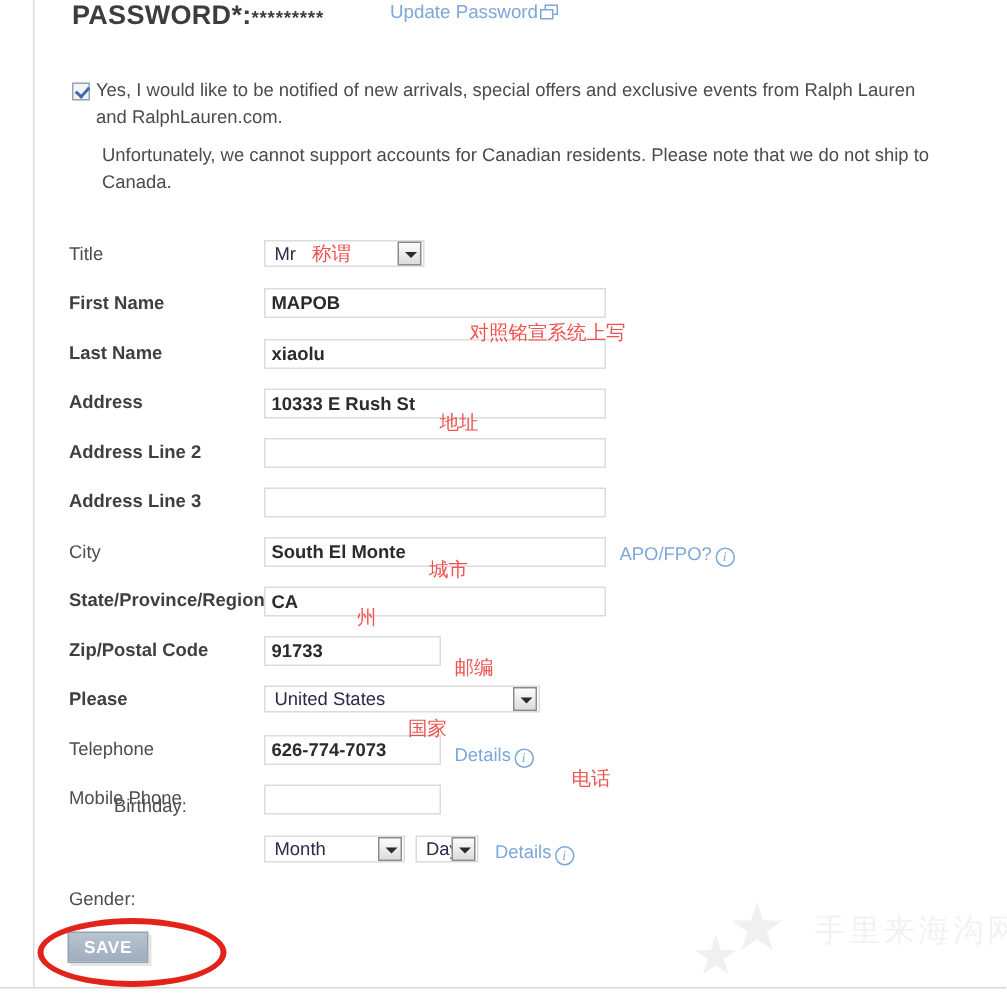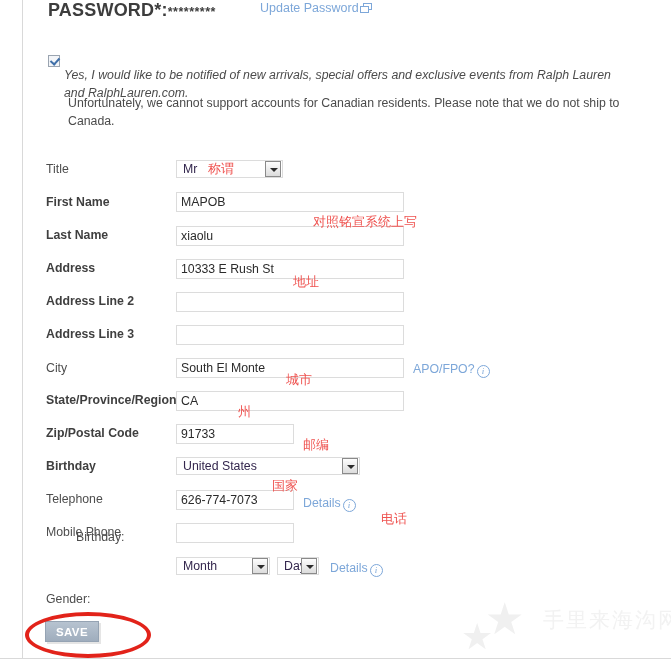--- a/index.html
+++ b/index.html
@@ -97,26 +97,25 @@
     content: "";
     position: absolute;
     left: 3px; top: 0px;
     width: 4px; height: 7px;
     border: solid #3f6fa8;
     border-width: 0 2px 2px 0;
     transform: rotate(42deg);
   }
   .news-text-1 {
     position: absolute;
-    left: 16px; top: 15px;
+    left: 16px; top: 0px;
     width: 570px;
     line-height: 17.5px;
     font-size: 12.3px;
     color: #4b4b4b;
-    font-style: italic;
   }
   .news-text-2 {
     position: absolute;
     left: 20px; top: 43px;
     width: 570px;
     line-height: 17.5px;
     font-size: 12.3px;
     color: #4b4b4b;
   }
 
@@ -137,20 +136,21 @@
   .f-input {
     position: absolute;
     box-sizing: border-box;
     border: 1px solid #dcdcdc;
     background: #ffffff;
     font-family: "Liberation Sans", sans-serif;
     font-size: 12.3px;
     color: #2b2b2b;
     padding: 0 4px;
     outline: none;
+    font-weight: bold;
   }
 
   .f-select {
     position: absolute;
     box-sizing: border-box;
     border: 1px solid #dcdcdc;
     background: #ffffff;
     height: 18px;
     display: flex;
     align-items: center;
@@ -314,21 +314,21 @@
     <div class="link-blue" style="left:413px; top:362px;">
       <span>APO/FPO?</span><span class="info-icon">i</span>
     </div>
 
     <div class="f-label bold" style="left:46px; top:393px;">State/Province/Region</div>
     <input class="f-input" style="left: 176px; top: 391px; width: 228px; height: 20px;" value="CA">
 
     <div class="f-label bold" style="left:46px; top:426px;">Zip/Postal Code</div>
     <input class="f-input" style="left: 176px; top: 424px; width: 118px; height: 20px;" value="91733">
 
-    <div class="f-label bold" style="left:46px; top:459px;">Birthday</div>
+    <div class="f-label bold" style="left:46px; top:459px;">Please</div>
     <div class="f-select" style="left:176px; top:457px; width:184px;">
       <span class="sel-text">United States</span>
       <span class="arrow-btn"></span>
     </div>
 
     <div class="f-label" style="left:46px; top:492px;">Telephone</div>
     <input class="f-input" style="left: 176px; top: 490px; width: 118px; height: 20px;" value="626-774-7073">
     <div class="link-blue" style="left:303px; top:496px;">
       <span>Details</span><span class="info-icon">i</span>
     </div>

